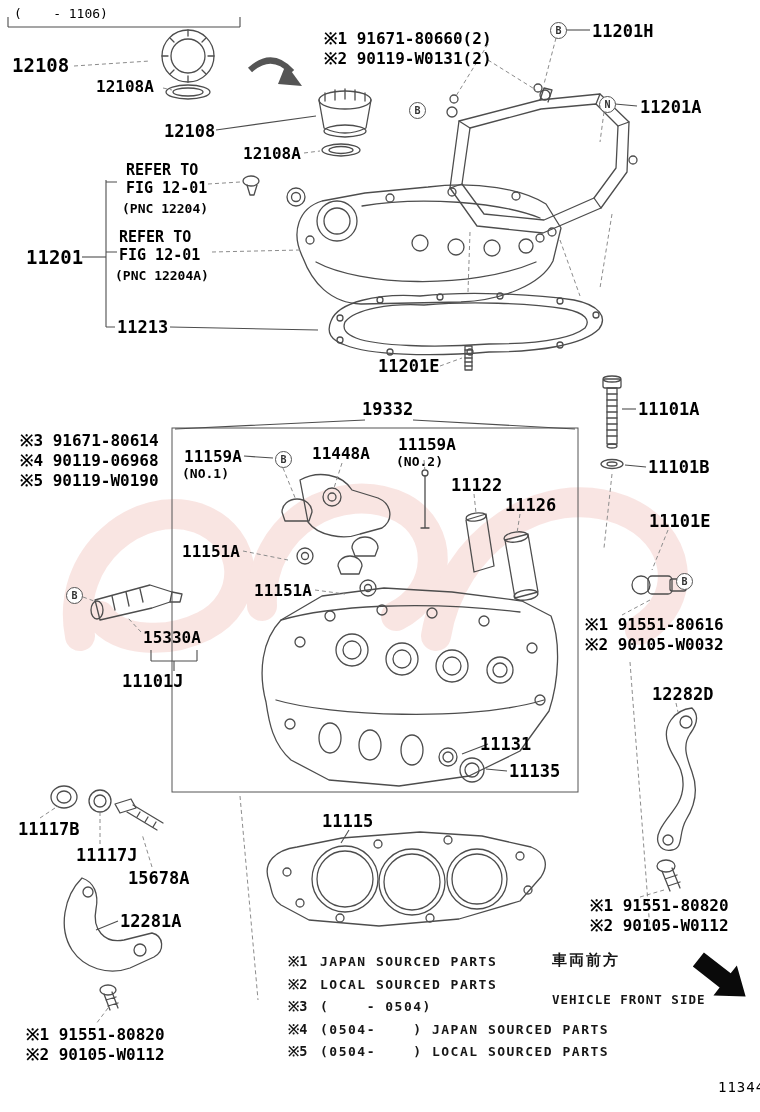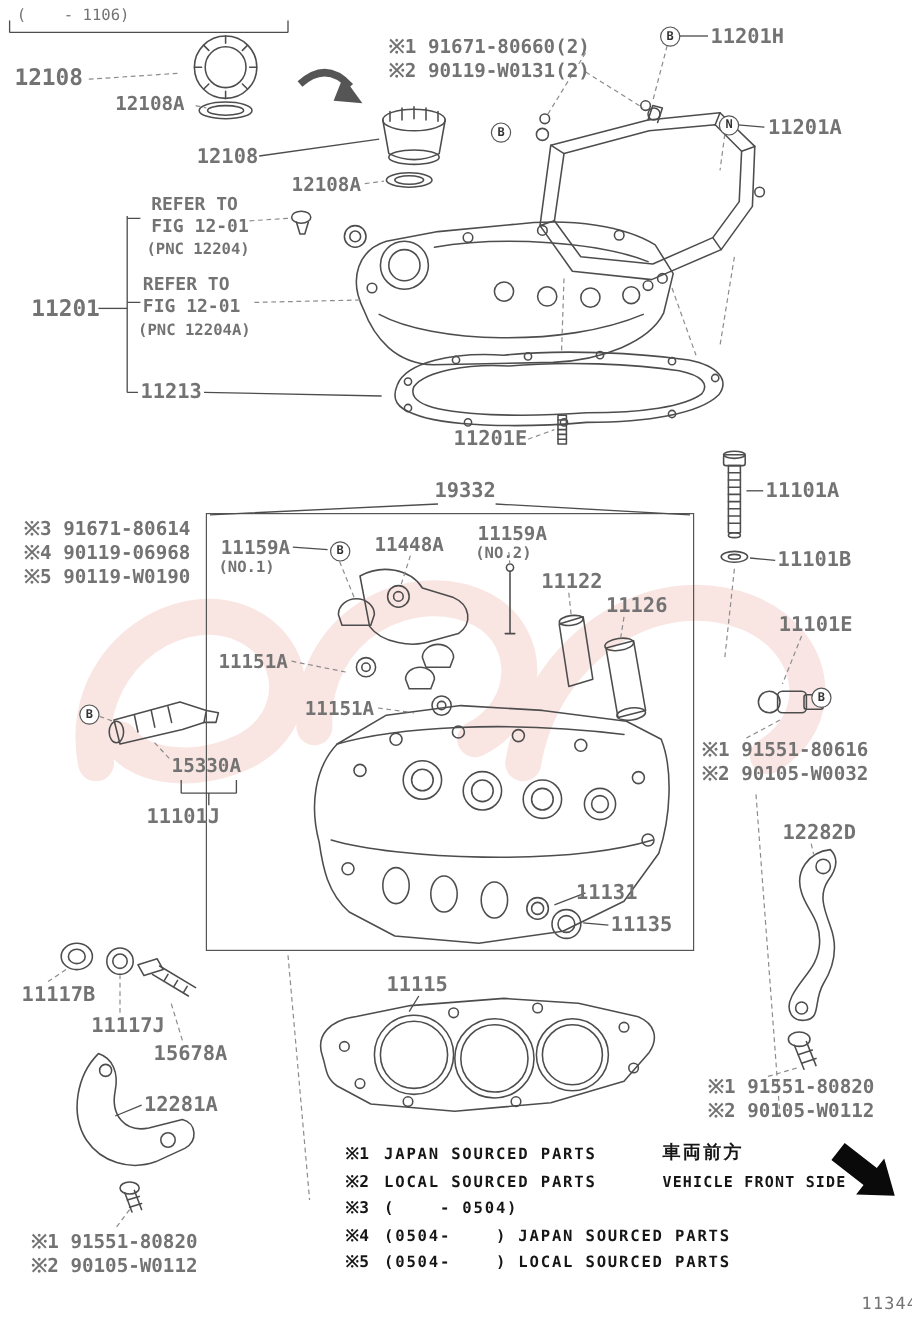--- a/index.html
+++ b/index.html
@@ -2,38 +2,38 @@
 <html><head>
 <meta charset="utf-8">
 <style>
   html,body{margin:0;padding:0;background:#fff;}
   .page{position:relative;width:760px;height:1112px;background:#ffffff;overflow:hidden;
         font-family:"DejaVu Sans Mono",monospace;}
   svg.art{position:absolute;left:0;top:0;}
   .ln{fill:none;stroke:#4d4d4d;stroke-width:1.3;stroke-linejoin:round;stroke-linecap:round;}
   .ld{fill:none;stroke:#8c8c8c;stroke-width:1;stroke-dasharray:4 3;}
   .sl{fill:none;stroke:#4d4d4d;stroke-width:1.1;}
-  .label{position:absolute;color:#737373;font-weight:700;white-space:pre;line-height:1.1;}
+  .label{position:absolute;color:#000000;font-weight:700;white-space:pre;line-height:1.1;}
   .xl{font-size:19px;}
   .lg{font-size:17px;}
   .md{font-size:16px;}
   .rf{font-size:15px;}
   .sm{font-size:13px;}
   .hd{font-size:13px;font-weight:400;}
   .docnum{font-size:14px;font-weight:400;letter-spacing:1px;}
   .marker{position:absolute;width:15px;height:15px;border:1.3px solid #555;border-radius:50%;
           background:#fff;color:#333;font-size:10px;font-weight:700;
           display:grid;place-items:center;line-height:1;}
   .legend{position:absolute;left:288px;top:952px;}
   .legend-row{display:flex;align-items:baseline;height:22.5px;color:#161616;}
   .lg-mark{width:32px;font-size:13.5px;font-weight:700;}
   .lg-text{font-size:13px;font-weight:700;letter-spacing:1.5px;white-space:pre;}
   .front-note{position:absolute;left:552px;top:951px;color:#161616;}
   .fn-jp{font-size:15px;font-weight:700;letter-spacing:2px;}
-  .fn-en{font-size:12.5px;font-weight:700;letter-spacing:1px;margin-top:7px;}
+  .fn-en{font-size:12.5px;font-weight:700;letter-spacing:1px;margin-top:22px;}
 </style>
 </head>
 <body>
 
 <div class="page">
 
   <svg class="art" width="760" height="1112" viewBox="0 0 760 1112">
 
     <g opacity="0.45" fill="none" stroke="#f2c6c0" stroke-width="30" stroke-linecap="round">
       <path d="M80,636 C64,556 140,498 198,518 C252,538 252,602 204,626 C168,644 118,642 100,616"></path>

